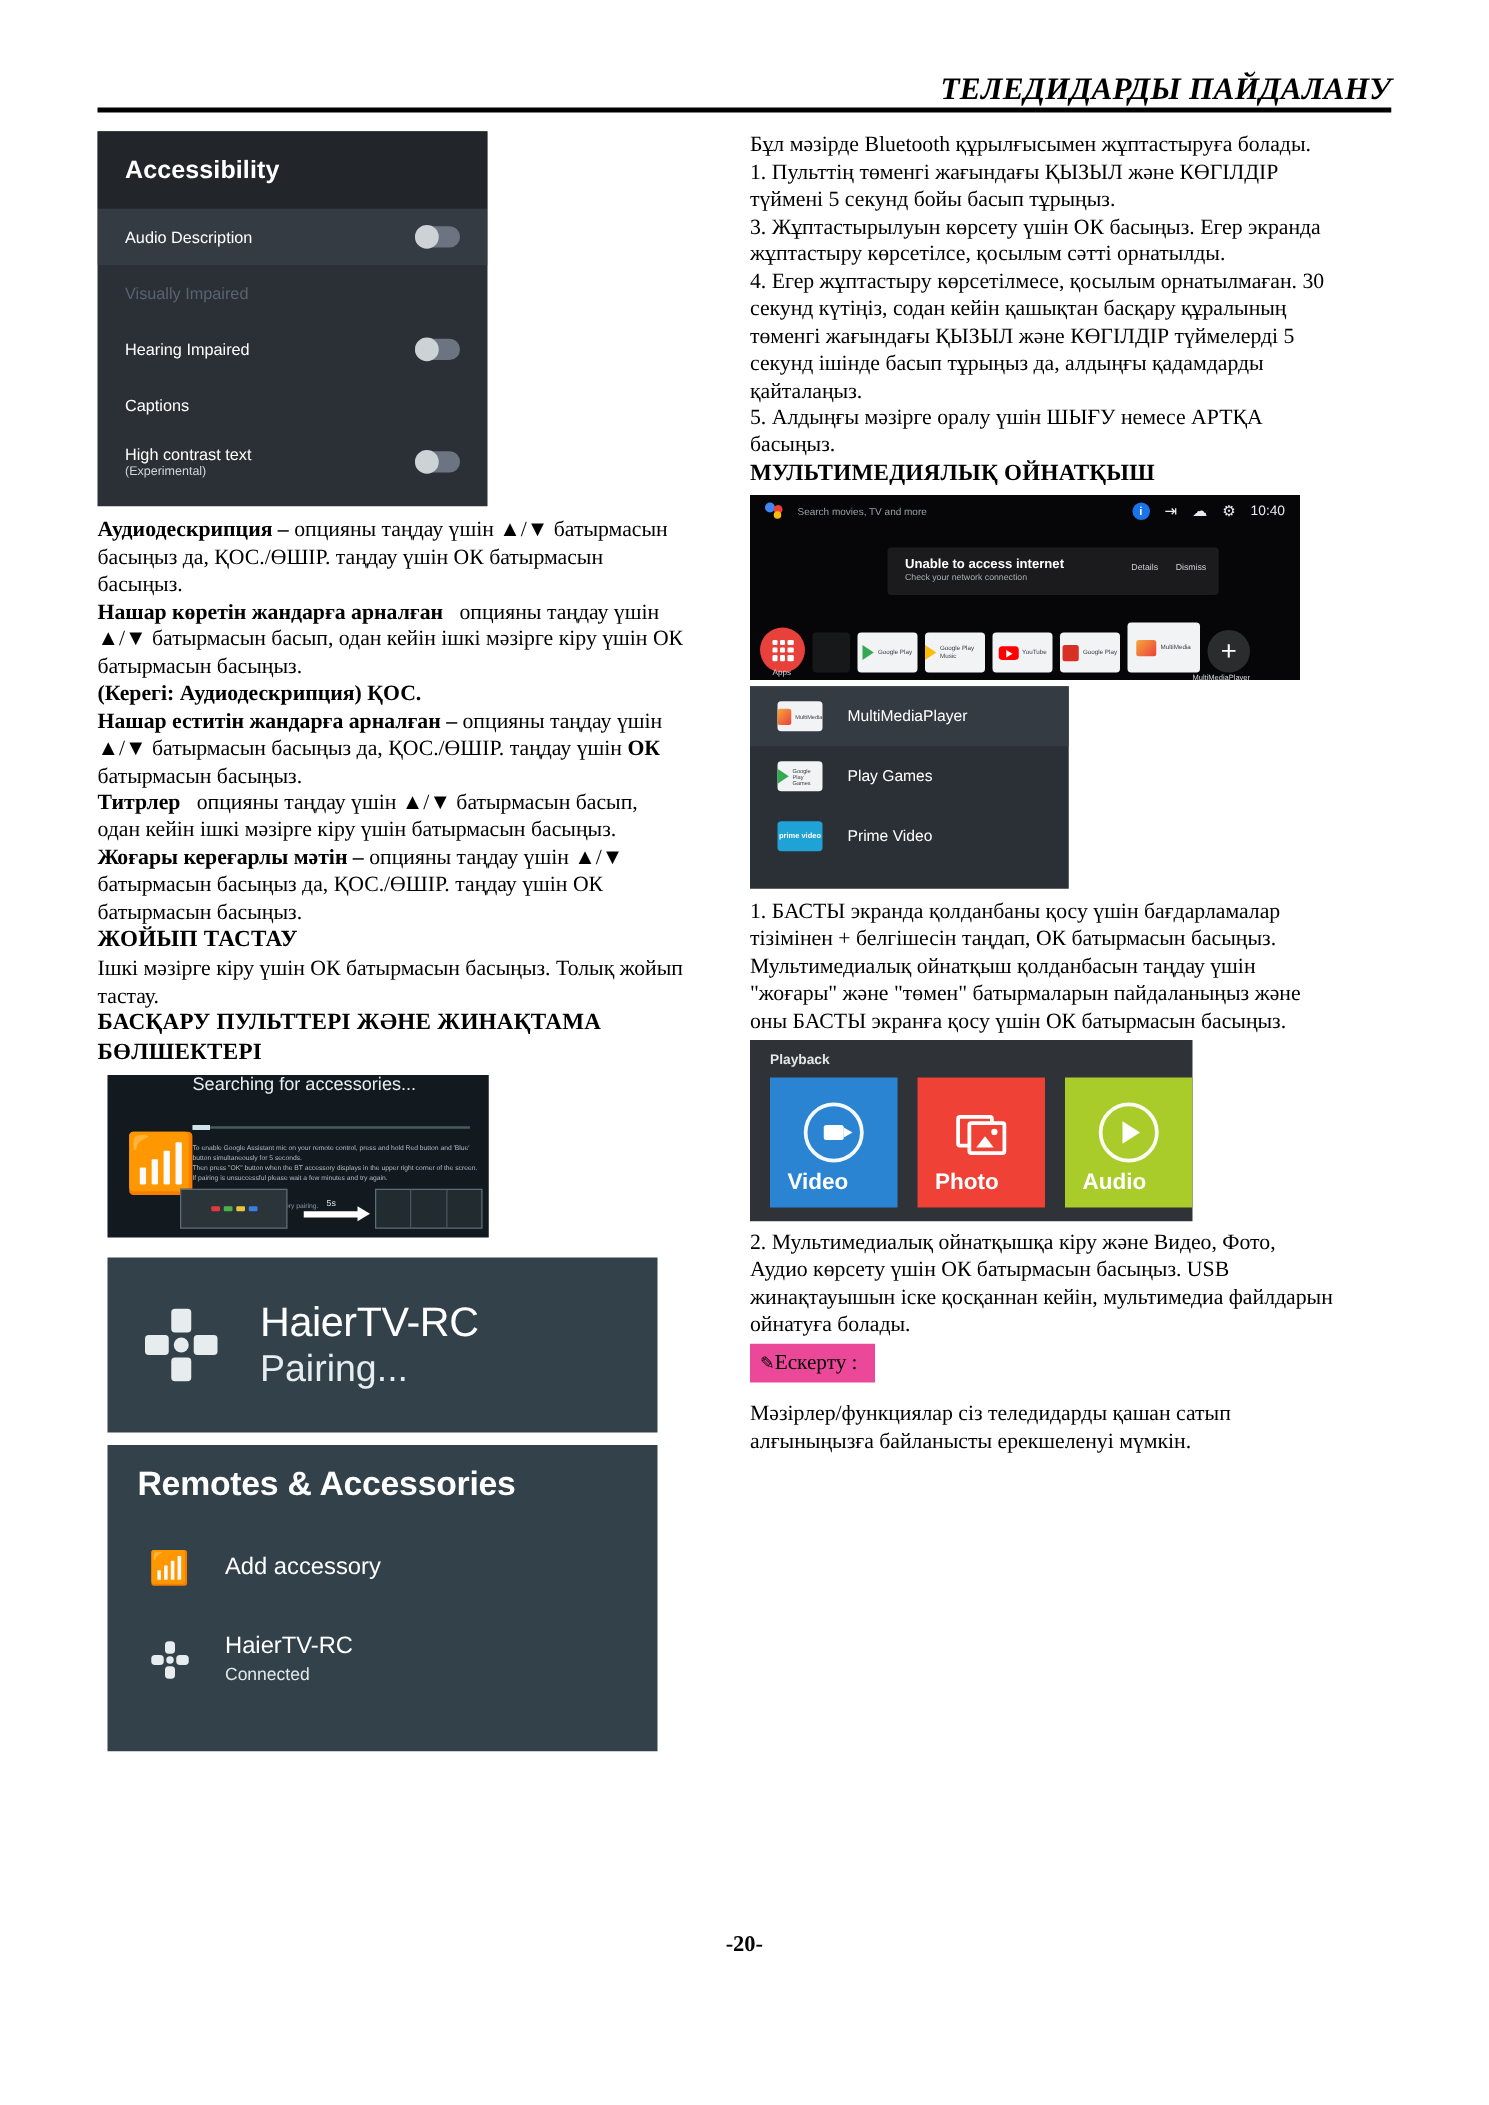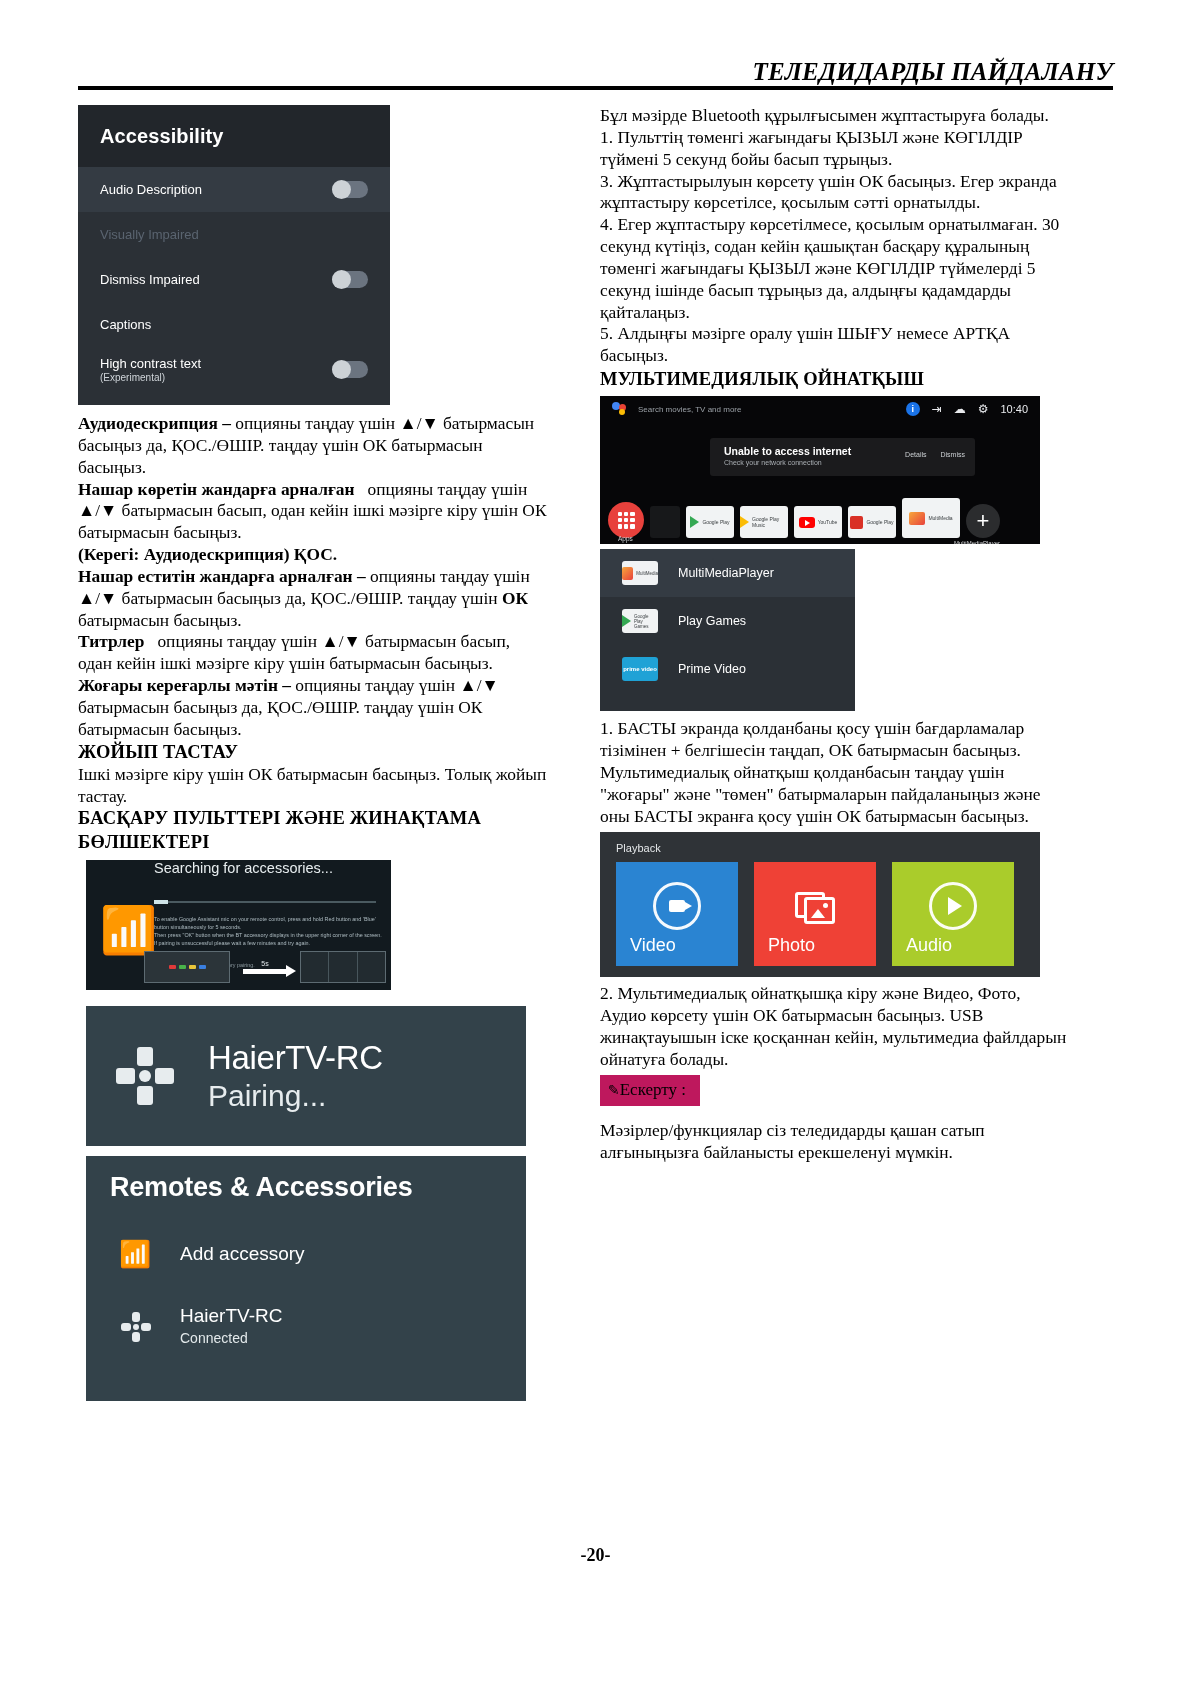--- a/index.html
+++ b/index.html
@@ -403,25 +403,26 @@
     display: flex; align-items: center; justify-content: center;
     gap: 3px;
     flex: none;
     font-size: 4.5px; color: #3c4043;
   }
   .sa-ico.prime { background: #1fa2d6; color: #fff; font-weight: bold; font-size: 6px; }
   .sa-label { font-size: 12.5px; margin-left: 20px; }
 
   
   .playback {
-    width: 440px;
+    width: 354px;
     height: 145px;
     background: #2f3337;
     padding: 10px 0 0 16px;
     box-sizing: border-box;
+    font-weight: bold;
   }
   .pb-title { font-size: 11px; color: #e4e7e9; }
   .pb-tiles { display: flex; gap: 16px; margin-top: 8px; }
   .pb-tile {
     width: 122px; height: 104px;
     display: flex; flex-direction: column;
     align-items: center; justify-content: center;
     position: relative;
   }
   .pb-tile .cap {
@@ -457,21 +458,21 @@
   }
   .photo-stack .front::before {
     content: "";
     position: absolute; right: 4px; top: 3px;
     width: 5px; height: 5px; border-radius: 50%; background: #fff;
   }
 
   
   .note-box {
     display: inline-block;
-    background: #be185d;
+    background: #ec4899;
     color: #000;
     padding: 5px 14px 6px 8px;
     font-size: 17px;
     font-family: "Liberation Serif", serif;
   }
   .note-box .pen { font-family: "DejaVu Sans", sans-serif; font-size: 14px; }
 
   
   .footer {
     position: absolute;
@@ -501,21 +502,21 @@
       <div class="acc-row hl">
         <span class="acc-label">Audio Description</span>
         <span class="toggle">
             <i class="knob"></i>
           </span>
       </div>
       <div class="acc-row dim">
         <span class="acc-label">Visually Impaired</span>
       </div>
       <div class="acc-row">
-        <span class="acc-label">Dismiss Impaired</span>
+        <span class="acc-label">Hearing Impaired</span>
         <span class="toggle">
             <i class="knob"></i>
           </span>
       </div>
       <div class="acc-row">
         <span class="acc-label">Captions</span>
       </div>
       <div class="acc-row">
         <span>
           <span class="acc-label">High contrast text</span>

